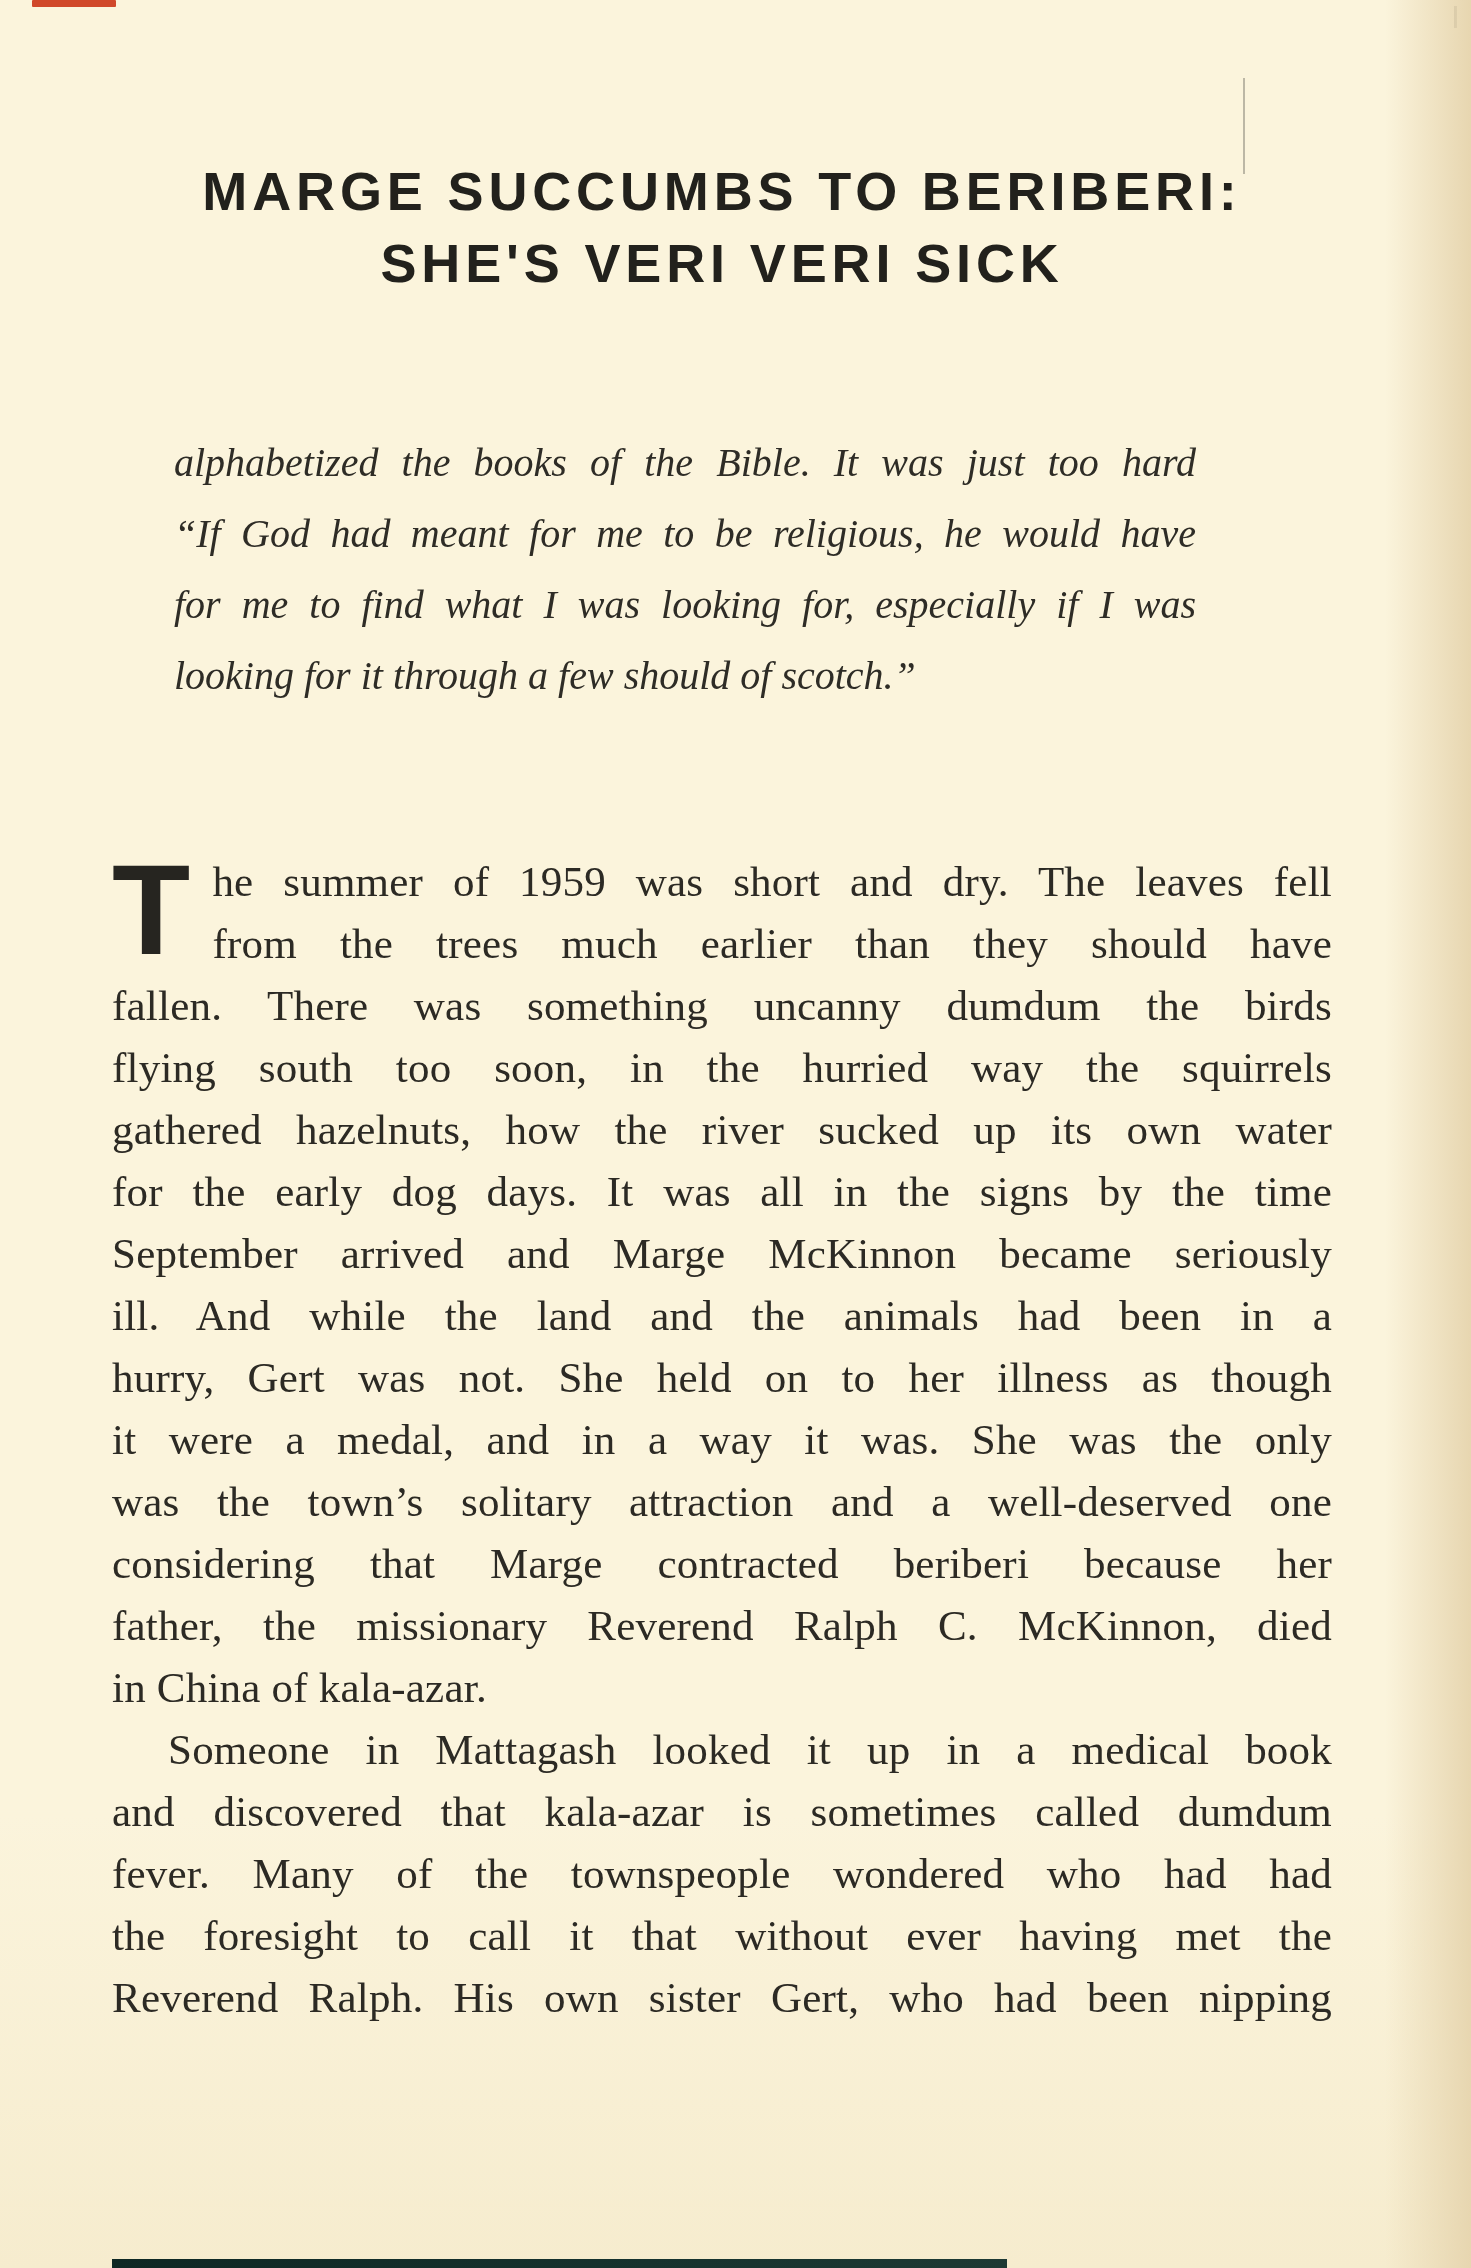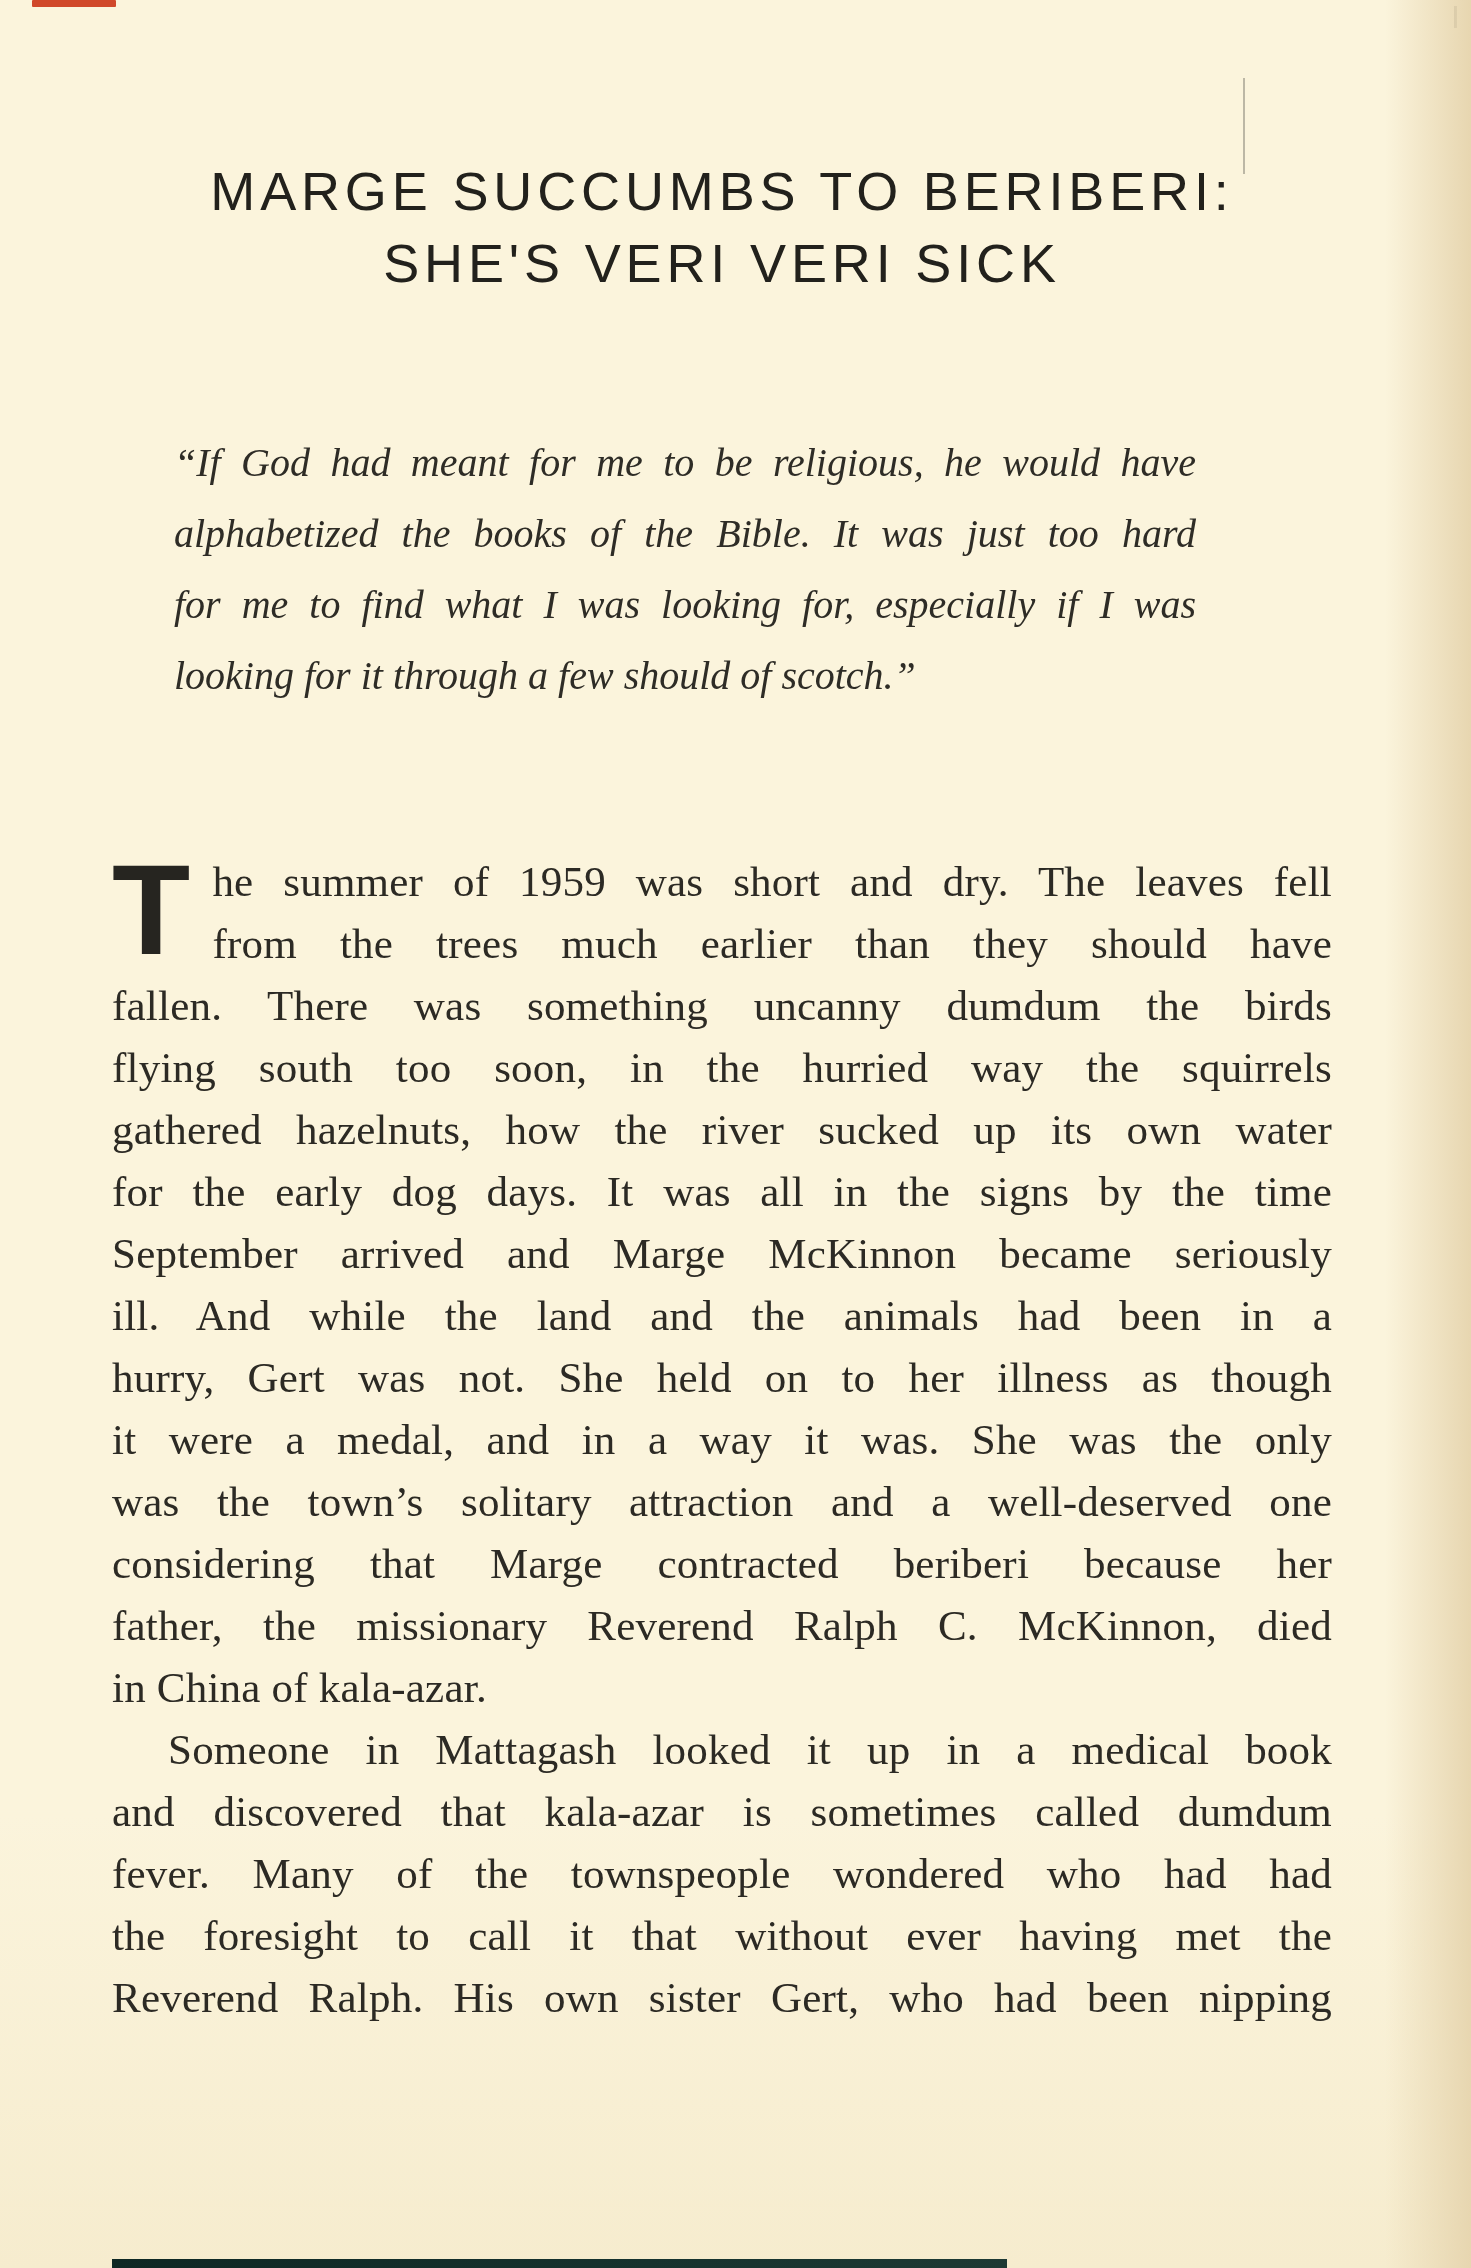--- a/index.html
+++ b/index.html
@@ -39,21 +39,21 @@
   .title{
     margin:155px 0 0 0;
     font-family:"Liberation Sans",sans-serif;
     font-weight:400;
     font-size:54px;
     line-height:72px;
     letter-spacing:.09em;
     text-align:center;
     color:var(--ink-title);
   }
-  .title .tline{display:block;}
+  .title .tline{display:block;font-weight:bold;}
 
   .epigraph{
     margin:128px 0 0 62px;
     width:1022px;
     font-style:italic;
     font-size:40px;
     line-height:71px;
     color:#2e2c26;
   }
   .eline{text-align:justify;text-align-last:justify;}
@@ -95,22 +95,22 @@
   <div class="edge-shade"></div>
 
   <div class="content">
     <h1 class="title">
       <span class="tline">MARGE SUCCUMBS TO BERIBERI:</span>
       <span class="tline">SHE'S VERI VERI SICK</span>
     </h1>
 
     <div class="epigraph">
       <div>
+          <div class="eline">alphabetized the books of the Bible. It was just too hard</div>
           <div class="eline">“If God had meant for me to be religious, he would have</div>
-          <div class="eline">alphabetized the books of the Bible. It was just too hard</div>
           <div class="eline">for me to find what I was looking for, especially if I was</div>
           <div class="eline last">looking for it through a few should of scotch.”</div>
         </div>
     </div>
 
     <div class="bodytext">
         <div class="para">
           <span class="dropcap">T</span>
           <div class="bline">he summer of 1959 was short and dry. The leaves fell</div>
           <div class="bline">from the trees much earlier than they should have</div>

